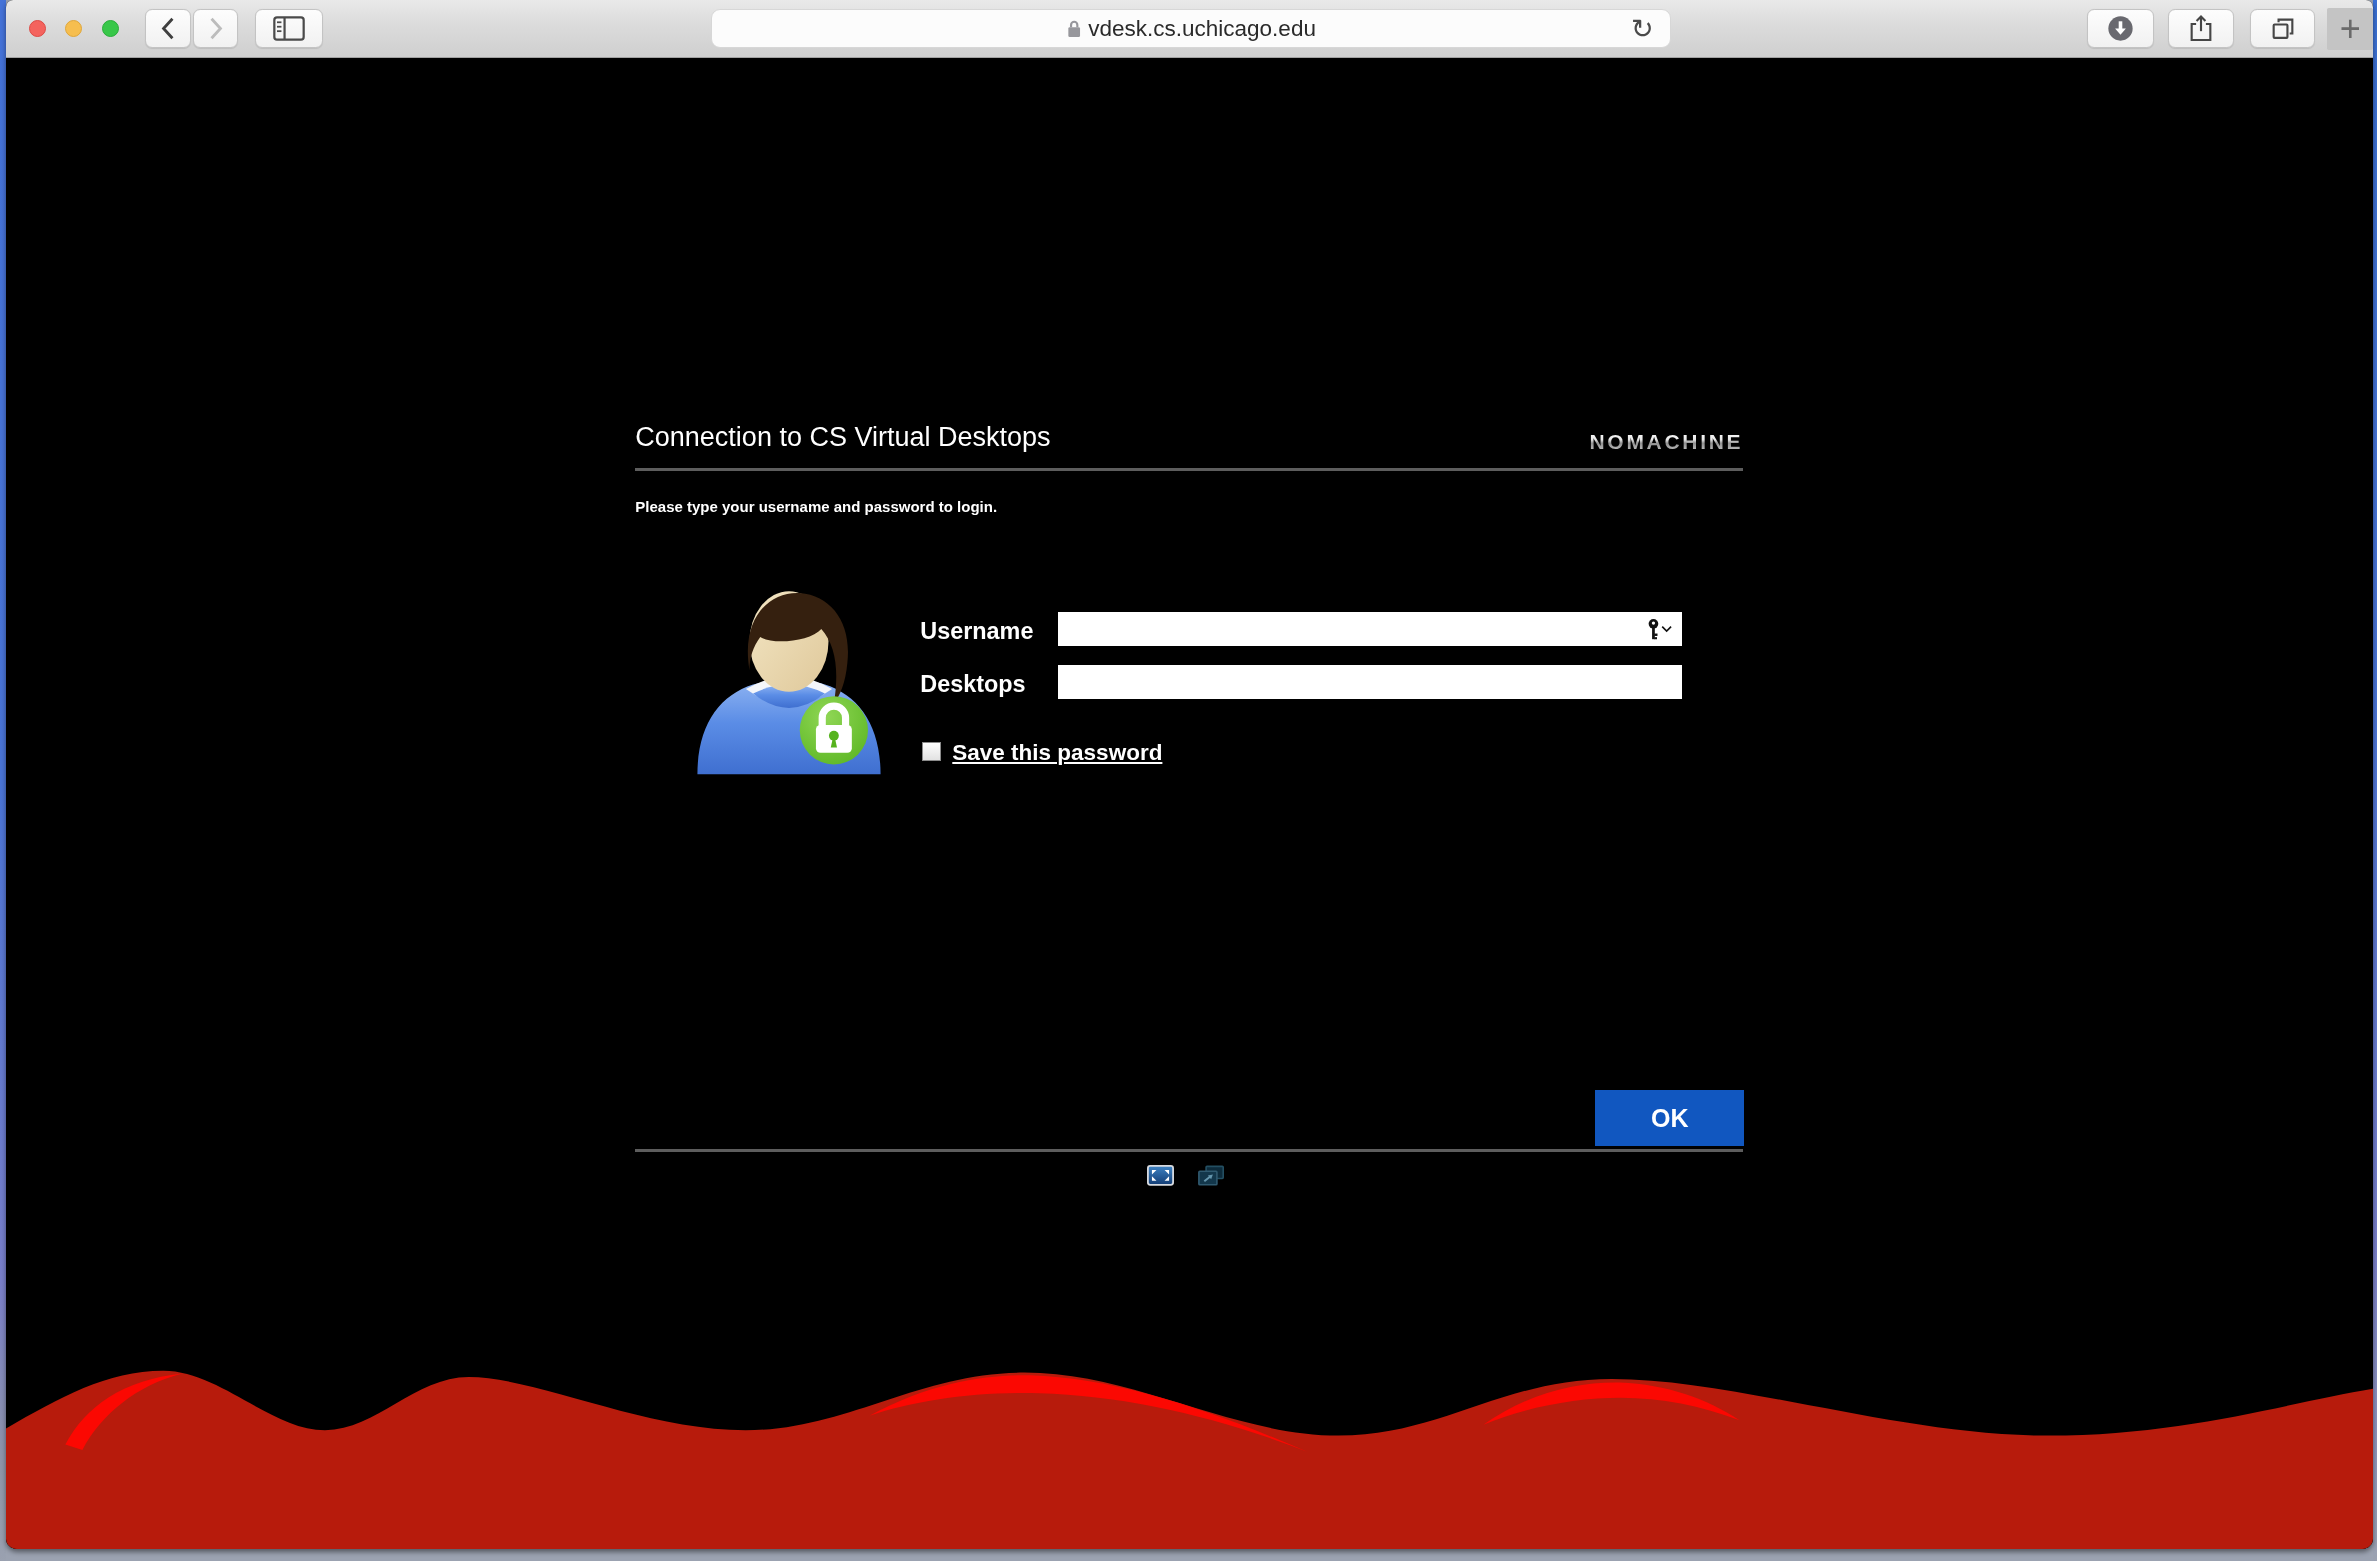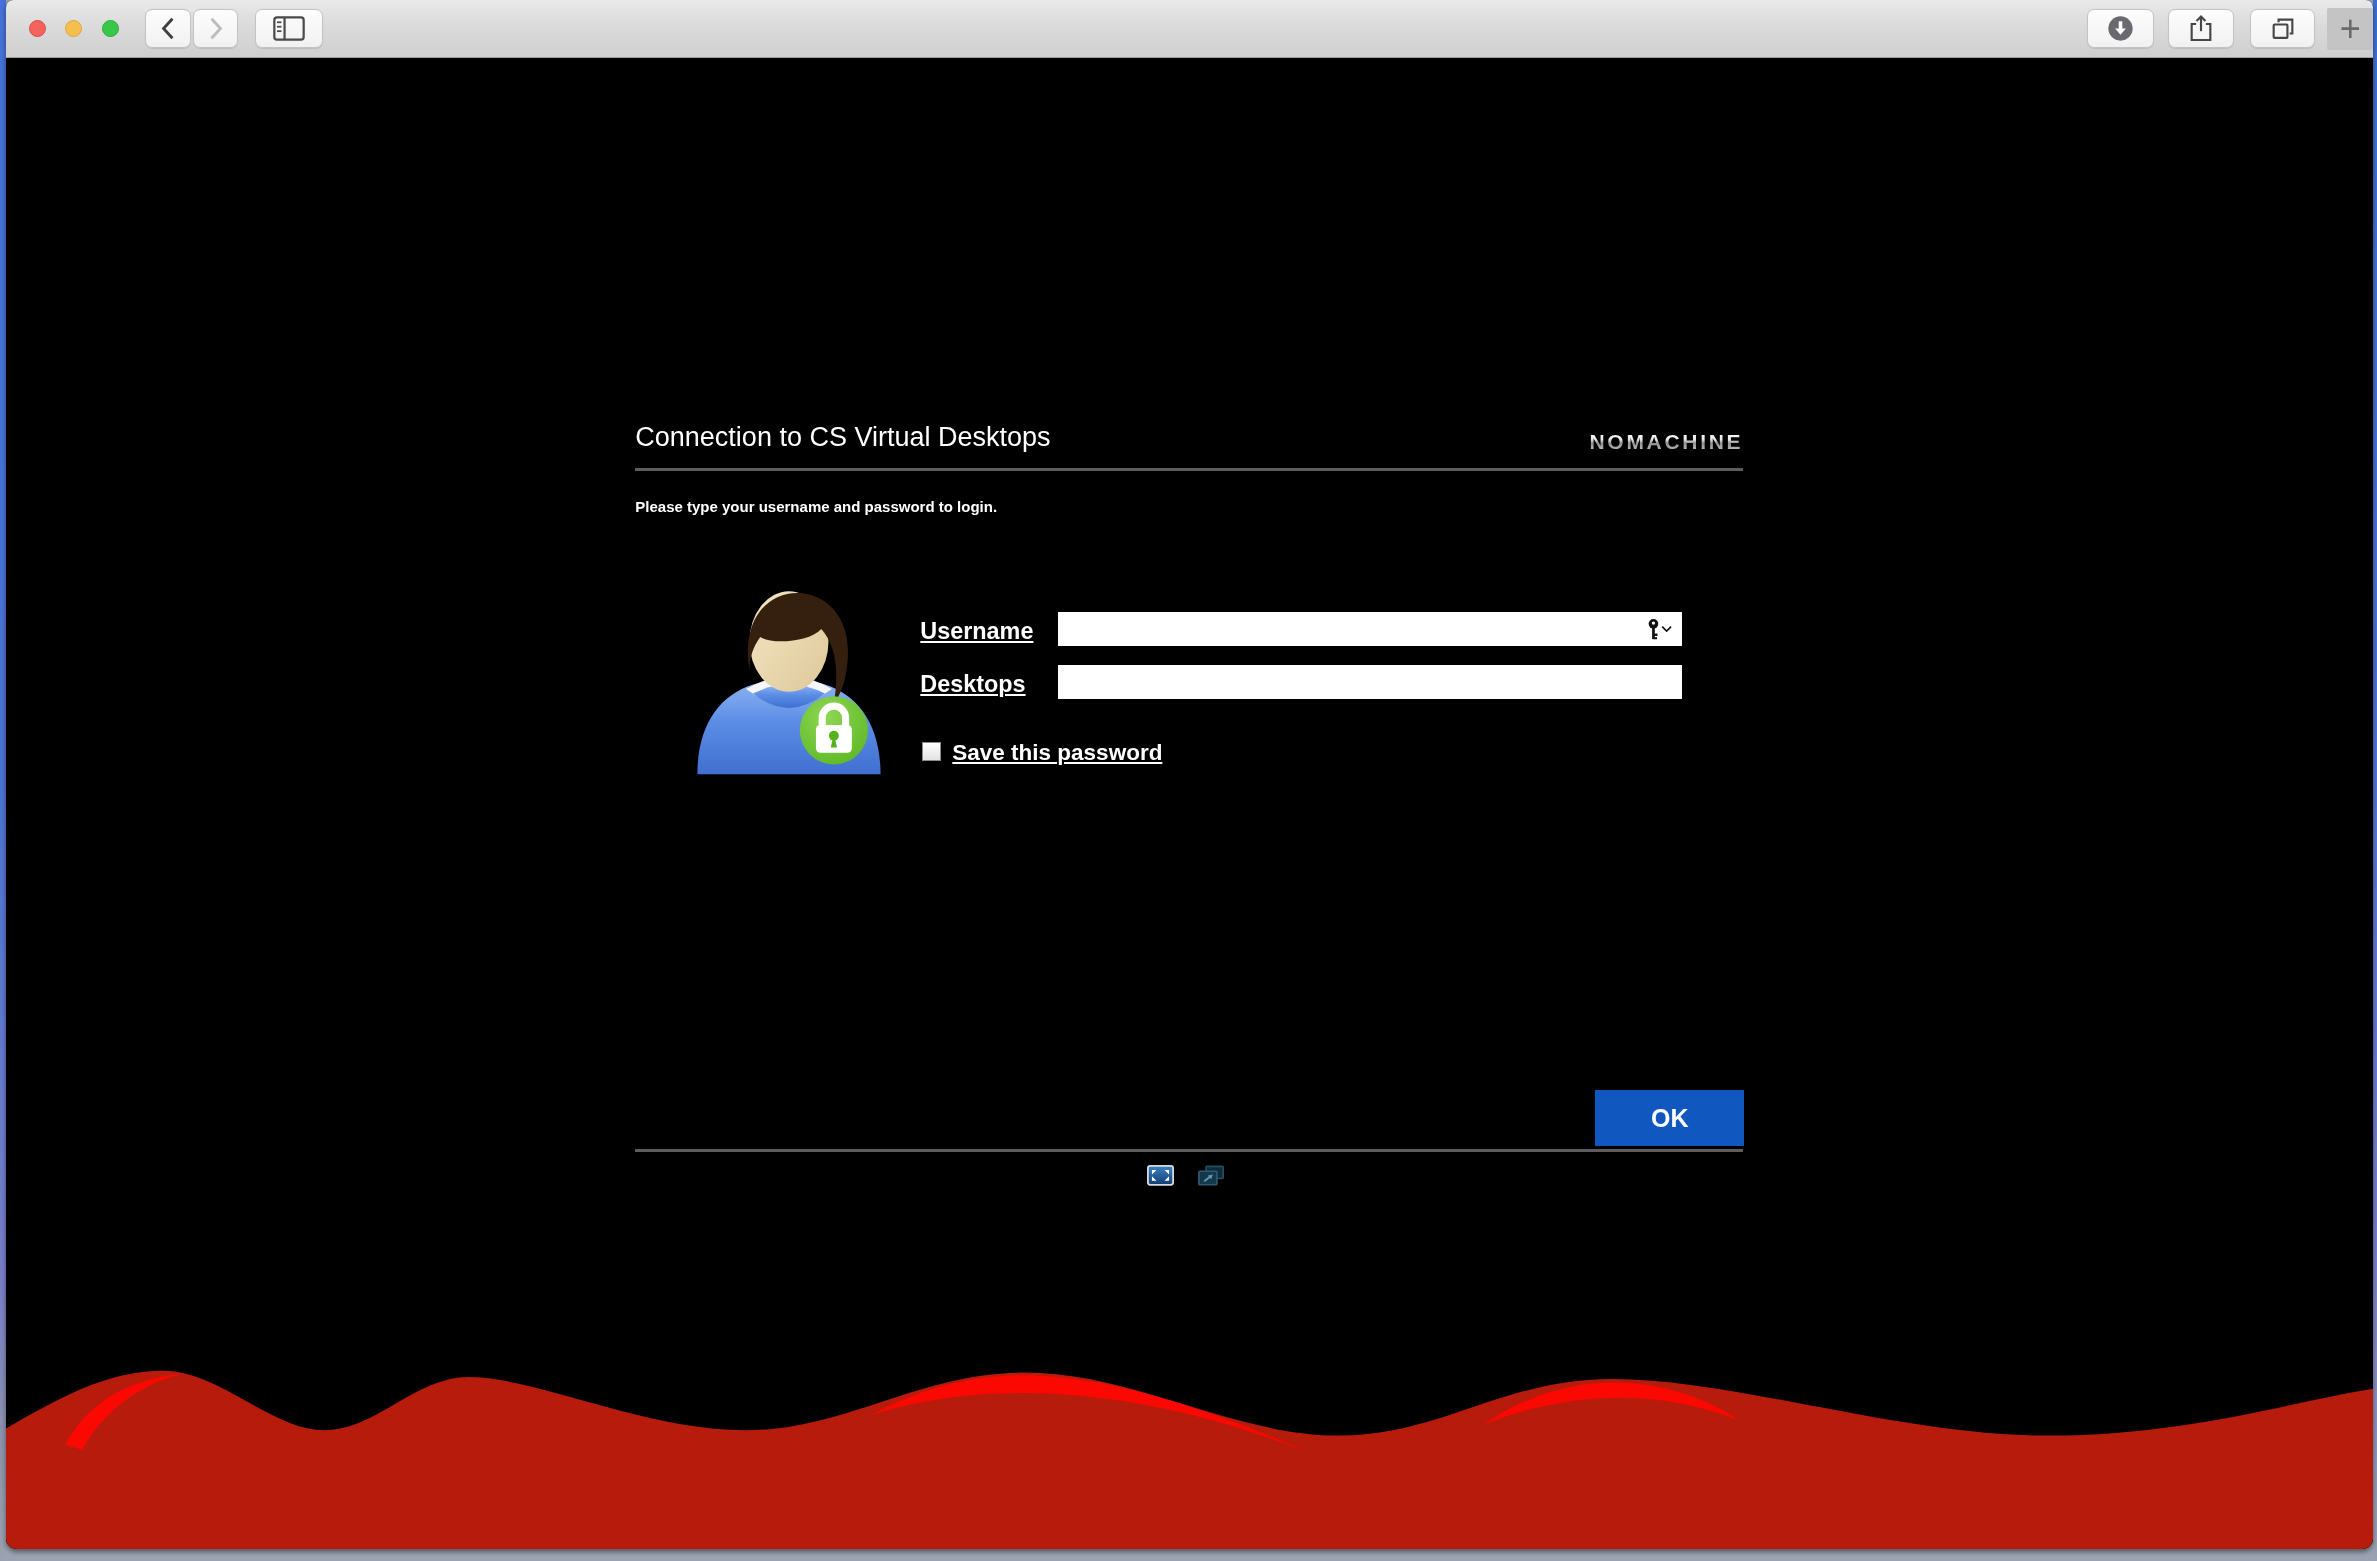--- a/index.html
+++ b/index.html
@@ -67,21 +67,21 @@
     .brand{
       background:linear-gradient(180deg,#ffffff 0%,#e8e8e8 40%,#8f8f8f 55%,#d6d6d6 100%);
       -webkit-background-clip:text;background-clip:text;color:transparent;
     }
   }
   .sep{position:absolute;left:629px;width:1108px;height:2.7px;background:#5d5d5d;}
   .sep1{top:409px;}
   .sep2{top:1090px;}
   .instruction{position:absolute;left:629px;top:439px;font-size:15px;font-weight:700;color:#fff;}
   .avatar{position:absolute;left:684px;top:525px;}
-  .field-label{position:absolute;left:914px;font-size:23.4px;font-weight:700;color:#fff;text-decoration:underline;}
+  .field-label{position:absolute;left:914px;font-size:23.4px;font-weight:700;color:#fff;}
   .lbl-user{top:559px;}
   .lbl-pass{top:612px;}
   .field-wrap{position:absolute;left:1052px;width:624px;height:34px;background:#fff;}
   .fw-user{top:553px;}
   .fw-pass{top:606px;}
   .field-wrap input{
     position:absolute;left:0;top:0;width:100%;height:100%;border:none;outline:none;
     background:transparent;font-size:22.5px;font-family:"Liberation Sans",sans-serif;
     padding:0 9px;box-sizing:border-box;
   }
@@ -130,20 +130,28 @@
     <div class="tb-btn btn-side">
       <svg width="32" height="25" viewBox="0 0 36 28">
         <rect x="1.5" y="1.5" width="33" height="25" rx="3" fill="none" stroke="#4a4a4a" stroke-width="2.5"></rect>
         <line x1="13" y1="1.5" x2="13" y2="26.5" stroke="#4a4a4a" stroke-width="2.5"></line>
         <line x1="4.5" y1="7" x2="9.5" y2="7" stroke="#4a4a4a" stroke-width="2"></line>
         <line x1="4.5" y1="12" x2="9.5" y2="12" stroke="#4a4a4a" stroke-width="2"></line>
         <line x1="4.5" y1="17" x2="9.5" y2="17" stroke="#4a4a4a" stroke-width="2"></line>
       </svg>
     </div>
 
+    <div class="addressbar">
+      <svg width="14.4" height="19" viewBox="0 0 16 21">
+        <path d="M4.5 9 V6.5 a3.5 3.5 0 0 1 7 0 V9" fill="none" stroke="#97979c" stroke-width="2.4"></path>
+        <rect x="1.5" y="9" width="13" height="11" rx="1.5" fill="#97979c"></rect>
+      </svg>
+      <span class="url-text">vdesk.cs.uchicago.edu</span>
+      <button class="reload"><span>↻</span></button>
+    </div>
 
     <div class="tb-btn btn-dl">
       <svg width="27" height="27" viewBox="0 0 30 30">
         <circle cx="15" cy="15" r="13.5" fill="#69696f"></circle>
         <rect x="13" y="7" width="4" height="10" fill="#fff"></rect>
         <path d="M9 15 L21 15 L15 22 Z" fill="#fff"></path>
       </svg>
     </div>
     <div class="tb-btn btn-share">
       <svg width="24" height="29" viewBox="0 0 27 32">

